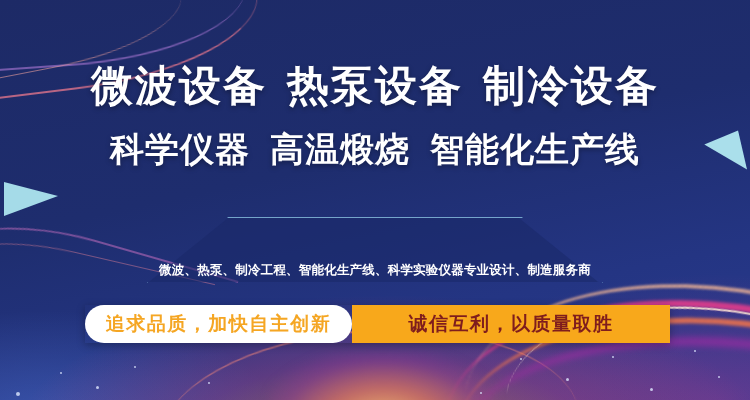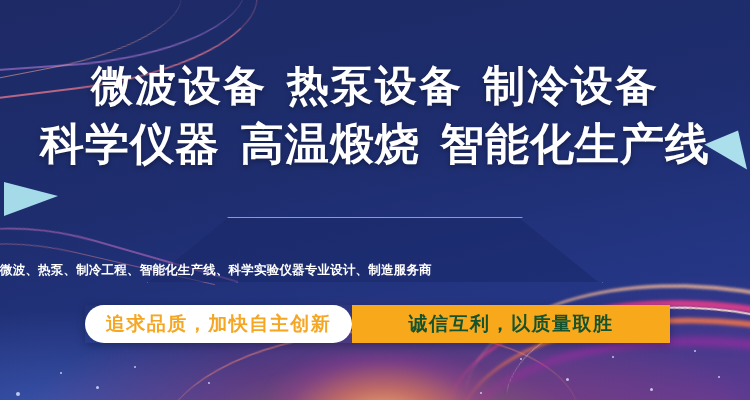--- a/index.html
+++ b/index.html
@@ -133,21 +133,21 @@
   .headline {
     position:absolute; left:0; right:0; top:64px;
     text-align:center;
     color:#ffffff;
     font-weight:bold;
     letter-spacing:1px;
     text-shadow:0 2px 5px rgba(0,0,0,0.35);
   }
   .hl-line { display:block; line-height:1.06; white-space:nowrap; }
   .hl1 { font-size:42px; letter-spacing:2px; }
-  .hl2 { font-size:44px; letter-spacing:1px; margin-top:12px; }
+  .hl2 { font-size:34px; letter-spacing:1px; margin-top:22px; }
   .hl-gap { display:inline-block; width:20px; }
 
   
   .trap {
     position:absolute; left:147px; top:217px;
     width:456px; height:66px;
     border:1.5px solid rgba(150,210,235,0.72);
     border-bottom:none;
     -webkit-clip-path:polygon(17.8% 0, 82.2% 0, 100% 100%, 100% 100%, 0 100%, 0 100%);
     clip-path:polygon(17.8% 0, 82.2% 0, 100% 100%, 0 100%);
@@ -167,42 +167,42 @@
     color:#8ad6ec;
     font-size:25px;
     font-weight:bold;
     letter-spacing:3px;
     white-space:nowrap;
   }
   .sh-gap { display:inline-block; width:22px; }
 
   .subline {
     position:absolute; left:0; right:0; top:262px;
-    text-align:left;
+    text-align:center;
     color:#ffffff;
     font-size:12.5px;
     font-weight:bold;
     letter-spacing:0.2px;
     white-space:nowrap;
   }
 
   
   .tagbar {
     position:absolute; left:85px; top:305px;
     width:585px; height:38px;
     display:flex;
     box-shadow:0 2px 8px rgba(0,0,0,0.28);
   }
   .tag {
     display:flex; align-items:center; justify-content:center;
     font-size:19px; font-weight:bold; letter-spacing:1.5px;
     white-space:nowrap;
   }
   .tag-left  { width:290px; background:#ffffff; color:#f5a623;border-radius:19px; }
-  .tag-right { width:346px; background:#f8a81b; color:#14532d; }
+  .tag-right { width:346px; background:#f8a81b; color:#7f1d1d; }
 </style>
 </head>
 <body>
 
 <div id="banner">
 
   <div class="streak topline"></div>
   <div class="streak topline2"></div>
   <div class="streak topline3"></div>
   <div class="streak midcurve"></div>

